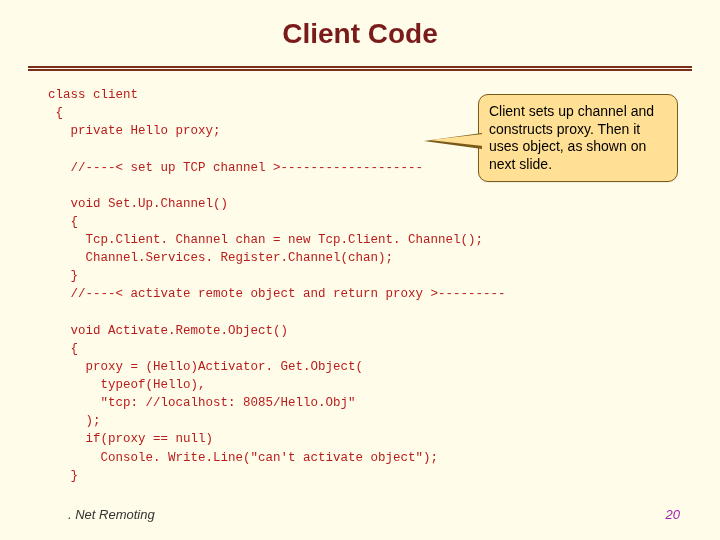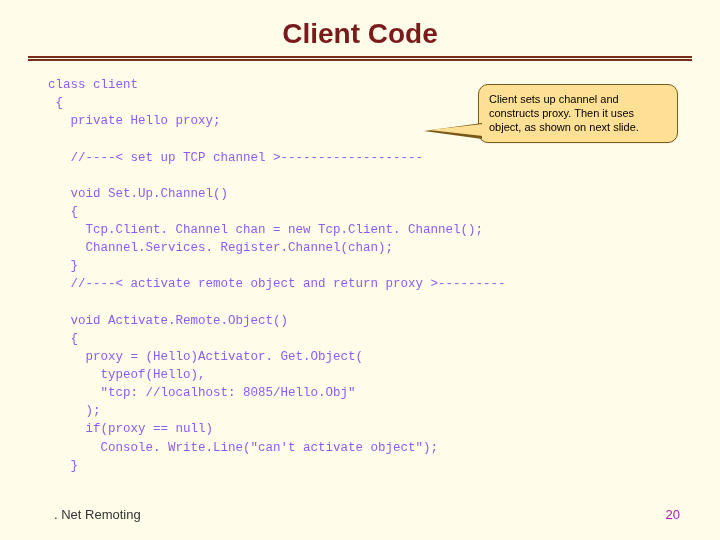--- a/index.html
+++ b/index.html
@@ -10,56 +10,56 @@
     font-family: Arial, Helvetica, sans-serif;
     position: relative;
     overflow: hidden;
   }
   .title {
     text-align: center;
     font-size: 28px;
     font-weight: bold;
     color: #7a1a1a;
     padding-top: 18px;
-    padding-bottom: 6px;
+    padding-bottom: 16px;
   }
   .rule-wrap {
     width: 100%;
     padding: 0 28px;
   }
   .rule {
     height: 2px;
     background: #7a2e1a;
     box-shadow: 0 3px 0 #7a2e1a;
     margin-bottom: 18px;
   }
   .content {
     position: relative;
     padding: 0 48px;
   }
   .code {
     font-family: "Courier New", Courier, monospace;
     font-size: 12.5px;
     line-height: 1.45;
-    color: #8b5cf6;
+    color: #b91c1c;
     white-space: pre;
   }
   .callout-wrap {
     position: absolute;
     top: 8px;
     right: 42px;
     width: 200px;
     pointer-events: none;
   }
   .callout {
     background: #ffe094;
     border: 1.5px solid #7a5a1a;
     border-radius: 10px;
     padding: 8px 10px;
-    font-size: 11px;
+    font-size: 14px;
     line-height: 1.25;
     color: #000;
     position: relative;
     box-shadow: 0 1px 0 rgba(0,0,0,0.05);
   }
   .callout-tail {
     position: absolute;
     left: -55px;
     top: 38px;
     width: 0;
@@ -76,25 +76,26 @@
     height: 0;
     border-top: 6.5px solid transparent;
     border-bottom: 6.5px solid transparent;
     border-right: 54px solid #ffe094;
   }
   .footer {
     position: absolute;
     bottom: 18px;
     left: 0;
     right: 0;
-    padding: 0 40px 0 54px;
+    padding: 0 40px 0 68px;
     display: flex;
     justify-content: space-between;
     font-size: 13px;
     color: #333;
+    font-style: italic;
   }
   .footer .pagenum {
     color: #a21caf;
   }
 </style>
 </head>
 <body>
 
 <div class="title">Client Code</div>
 

